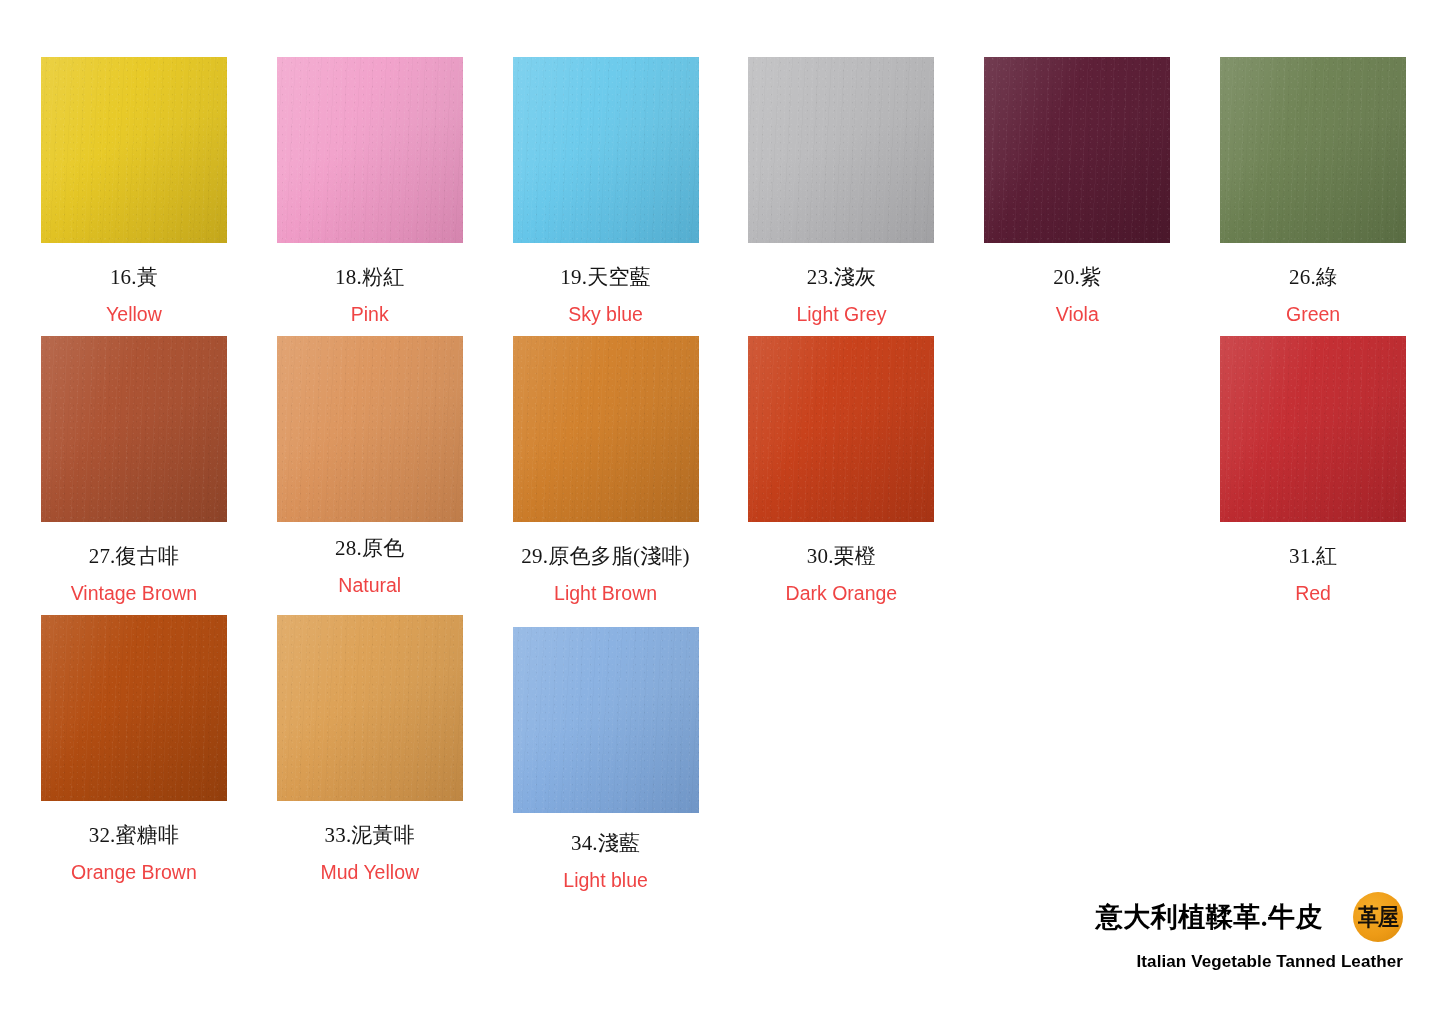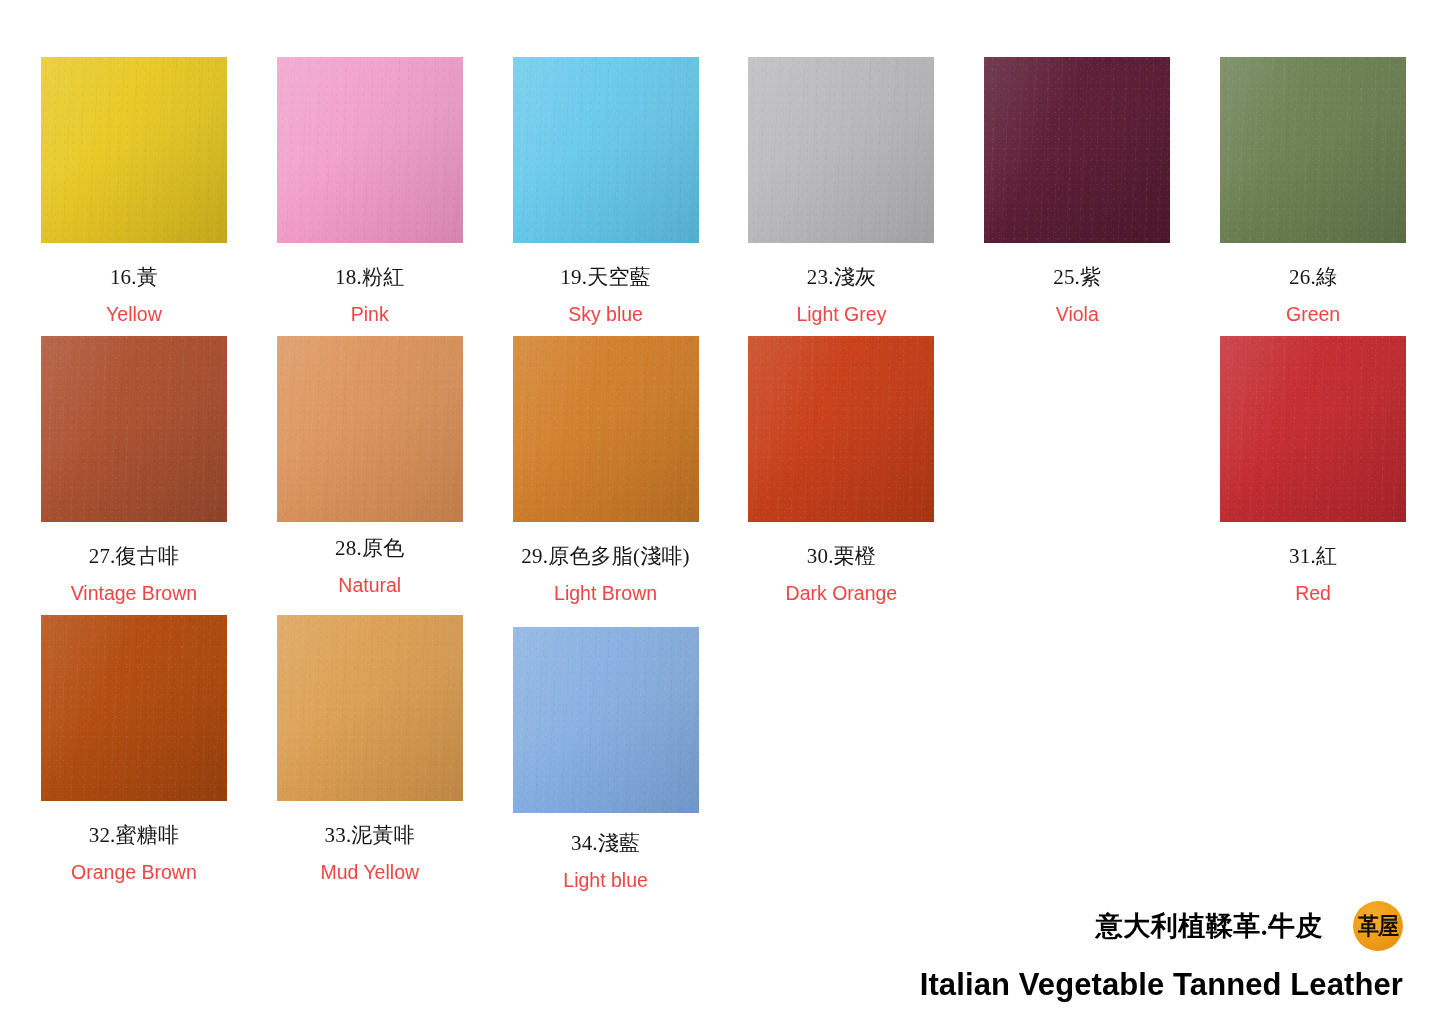--- a/index.html
+++ b/index.html
@@ -108,21 +108,21 @@
 
   
   .nudge-up   .label-cn { margin-top: 14px; }
   .nudge-down .swatch-chip { margin-top: 12px; }
   .nudge-down .label-cn { margin-top: 18px; }
 
   
   .brand {
     position: absolute;
     right: 42px;
-    bottom: 15px;
+    bottom: 46px;
     text-align: right;
   }
   .brand-row {
     display: flex;
     align-items: center;
     justify-content: flex-end;
     gap: 16px;
   }
   .brand-cn {
     font-family: "Liberation Serif", "DejaVu Serif", serif;
@@ -148,24 +148,24 @@
     font-family: "Liberation Serif", "DejaVu Serif", serif;
     font-size: 21px;
     font-weight: 700;
     color: #15100a;
     line-height: 1;
     letter-spacing: -1px;
     transform: scaleY(1.12);
   }
   .brand-en {
     font-family: "Liberation Sans", sans-serif;
-    font-size: 31px;
+    font-size: 17px;
     font-weight: 700;
     color: #000000;
-    margin-top: 16px;
+    margin-top: 10px;
     white-space: nowrap;
     letter-spacing: .1px;
   }
 </style>
 </head>
 <body>
 
 <div id="chart-root">
 
   <div class="swatch-grid">
@@ -204,21 +204,21 @@
         </div>
         <div class="label-cn">23.淺灰</div>
         <div class="label-en">Light Grey</div>
       </div>
       <div class="swatch-cell">
         <div class="swatch-chip" style="background: linear-gradient(160deg, rgb(94, 32, 56) 0%, rgb(94, 32, 56) 46%, rgb(82, 25, 47) 100%);">
           <span class="grain"></span>
           <span class="streaks"></span>
           <span class="sheen"></span>
         </div>
-        <div class="label-cn">25.紫</div>
+        <div class="label-cn">20.紫</div>
         <div class="label-en">Viola</div>
       </div>
       <div class="swatch-cell">
         <div class="swatch-chip" style="background: linear-gradient(160deg, rgb(112, 132, 86) 0%, rgb(112, 132, 86) 46%, rgb(99, 120, 74) 100%);">
           <span class="grain"></span>
           <span class="streaks"></span>
           <span class="sheen"></span>
         </div>
         <div class="label-cn">26.綠</div>
         <div class="label-en">Green</div>

